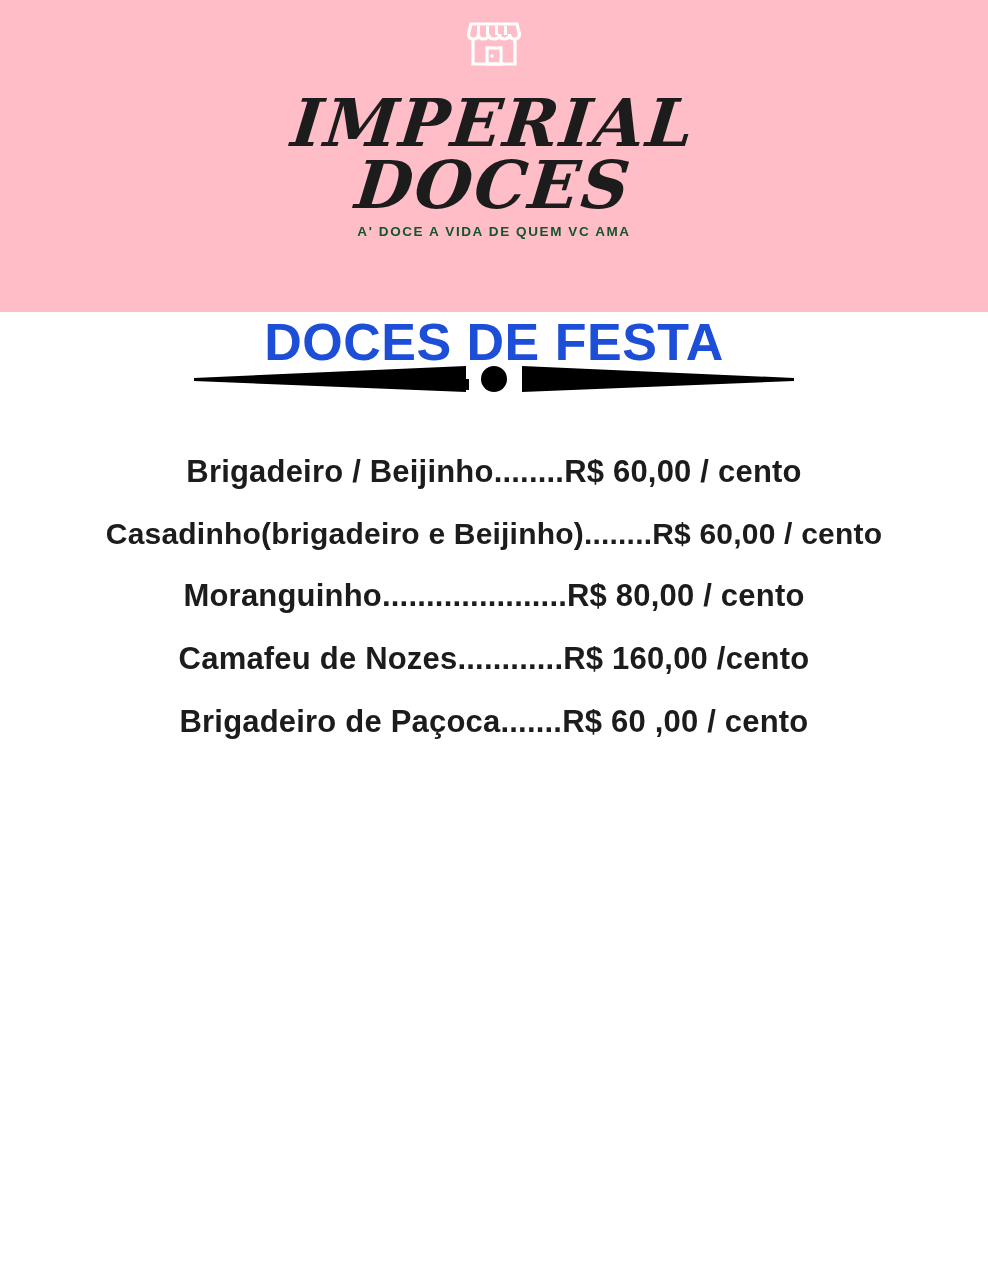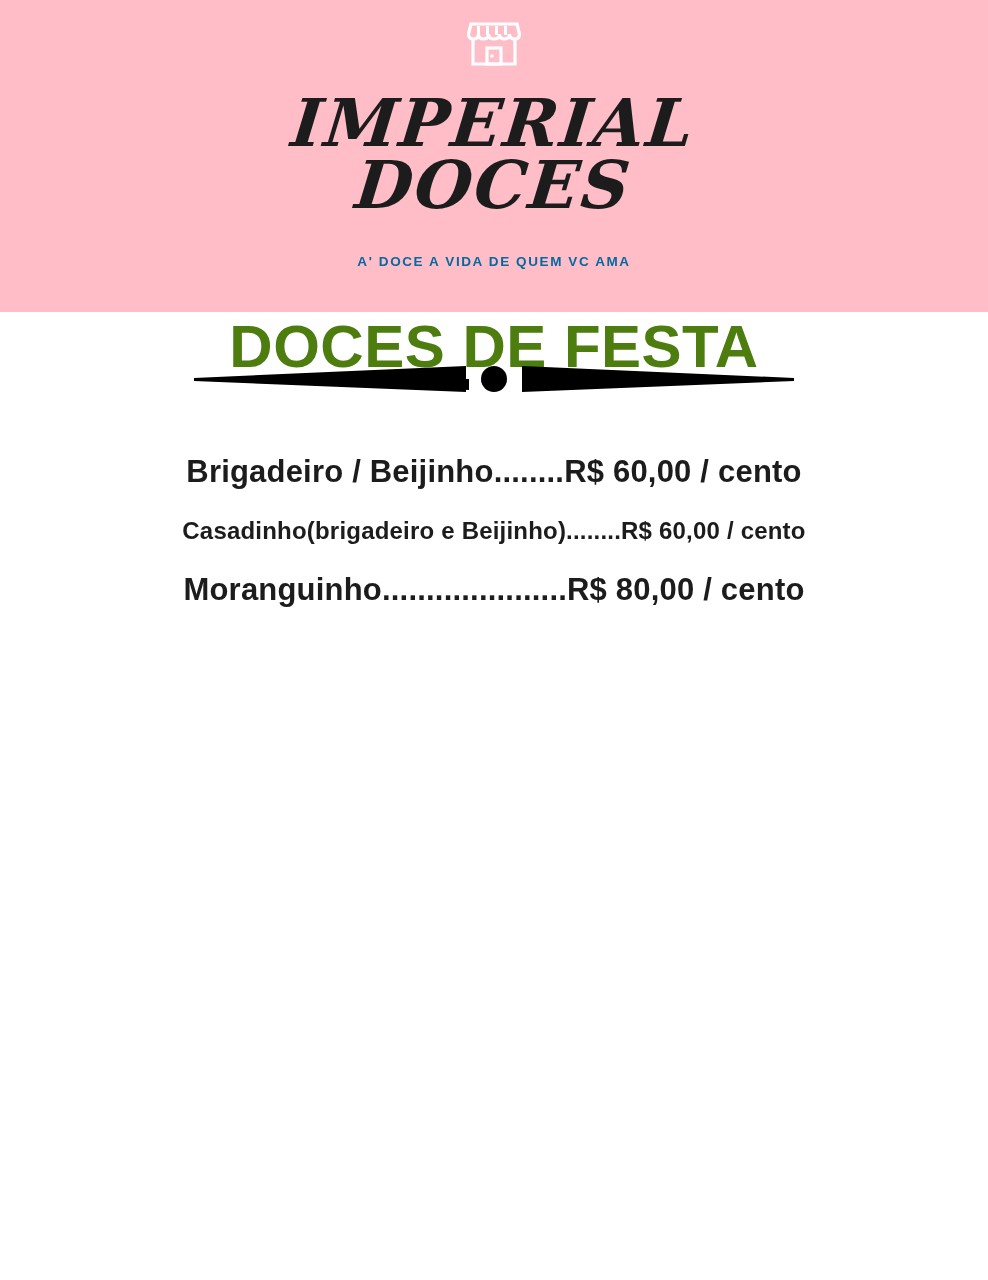--- a/index.html
+++ b/index.html
@@ -54,38 +54,38 @@
   .brand-line {
     display: block;
     font-size: 66px;
     transform: skewX(-6deg);
   }
   .brand-line.line2 {
     font-size: 66px;
   }
 
   .tagline {
-    margin-top: 38px;
+    margin-top: 8px;
     font-size: 13.5px;
     font-weight: 700;
     letter-spacing: 1.6px;
-    color: #0369a1;
+    color: #14532d;
     text-align: center;
   }
 
   
   .section-title {
     position: absolute;
     top: 312px;
     left: 0;
     width: 988px;
     text-align: center;
-    font-size: 60px;
+    font-size: 52px;
     font-weight: 700;
-    color: #4d7c0f;
+    color: #1d4ed8;
     letter-spacing: 0.5px;
     font-family: "Liberation Sans", sans-serif;
   }
 
   
   .divider {
     position: absolute;
     top: 362px;
     left: 0;
     width: 988px;
@@ -104,21 +104,21 @@
   .menu-row {
     text-align: center;
     font-size: 31px;
     font-weight: 700;
     color: #1c1c1c;
     padding: 13.5px 0;
     letter-spacing: 0.2px;
     white-space: nowrap;
   }
   .menu-row.small {
-    font-size: 24px;
+    font-size: 30px;
   }
 </style>
 </head>
 <body>
 
 <div class="page">
 
   <div class="header-band">
 
     <span class="shop-icon">
@@ -154,15 +154,17 @@
       <polygon points="0,16 272,4 272,30 0,19" fill="#000000"></polygon>
       <polygon points="600,16 328,4 328,30 600,19" fill="#000000"></polygon>
       <circle cx="300" cy="17" r="13" fill="#000000"></circle>
     </svg>
   </div>
 
   <div class="menu">
     <div class="menu-row">Brigadeiro / Beijinho........R$ 60,00 / cento</div>
     <div class="menu-row small">Casadinho(brigadeiro e Beijinho)........R$ 60,00 / cento</div>
     <div class="menu-row">Moranguinho.....................R$ 80,00 / cento</div>
+    <div class="menu-row">Camafeu de Nozes............R$ 160,00 /cento</div>
+    <div class="menu-row">Brigadeiro de Paçoca.......R$ 60 ,00 / cento</div>
   </div>
 
 </div>
 
 </body></html>

